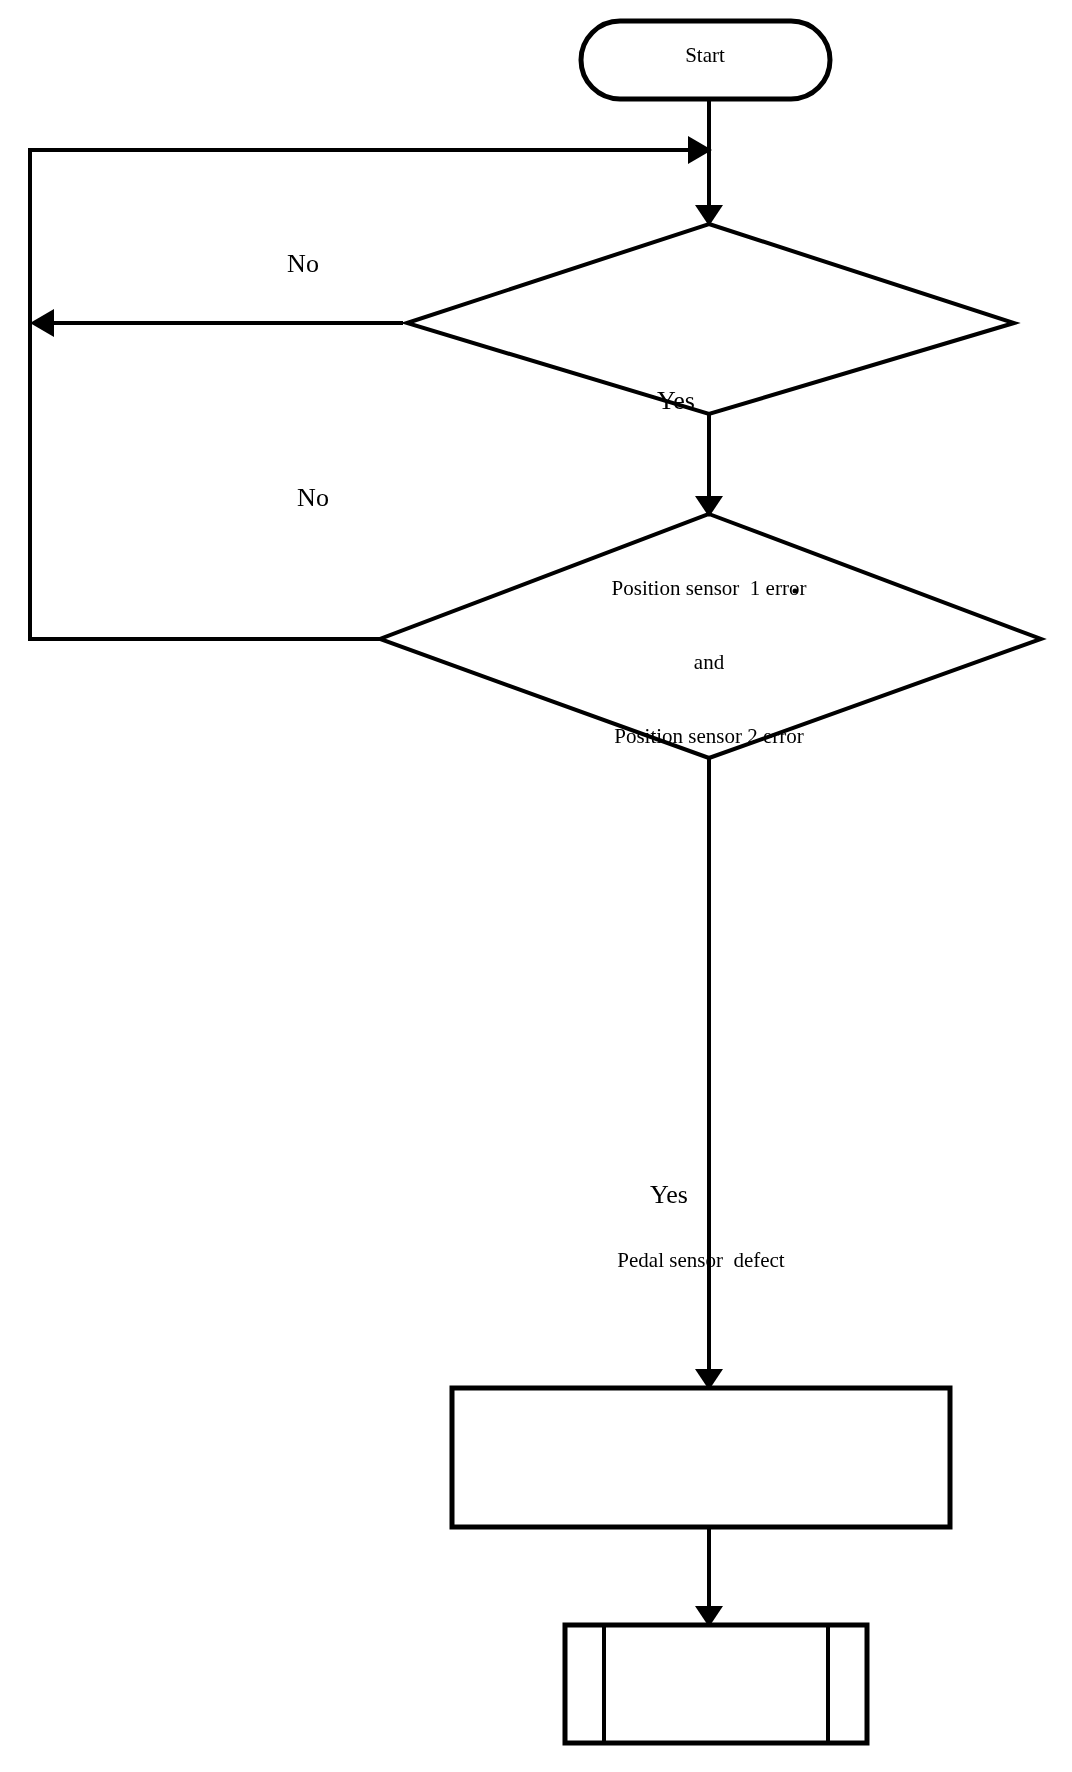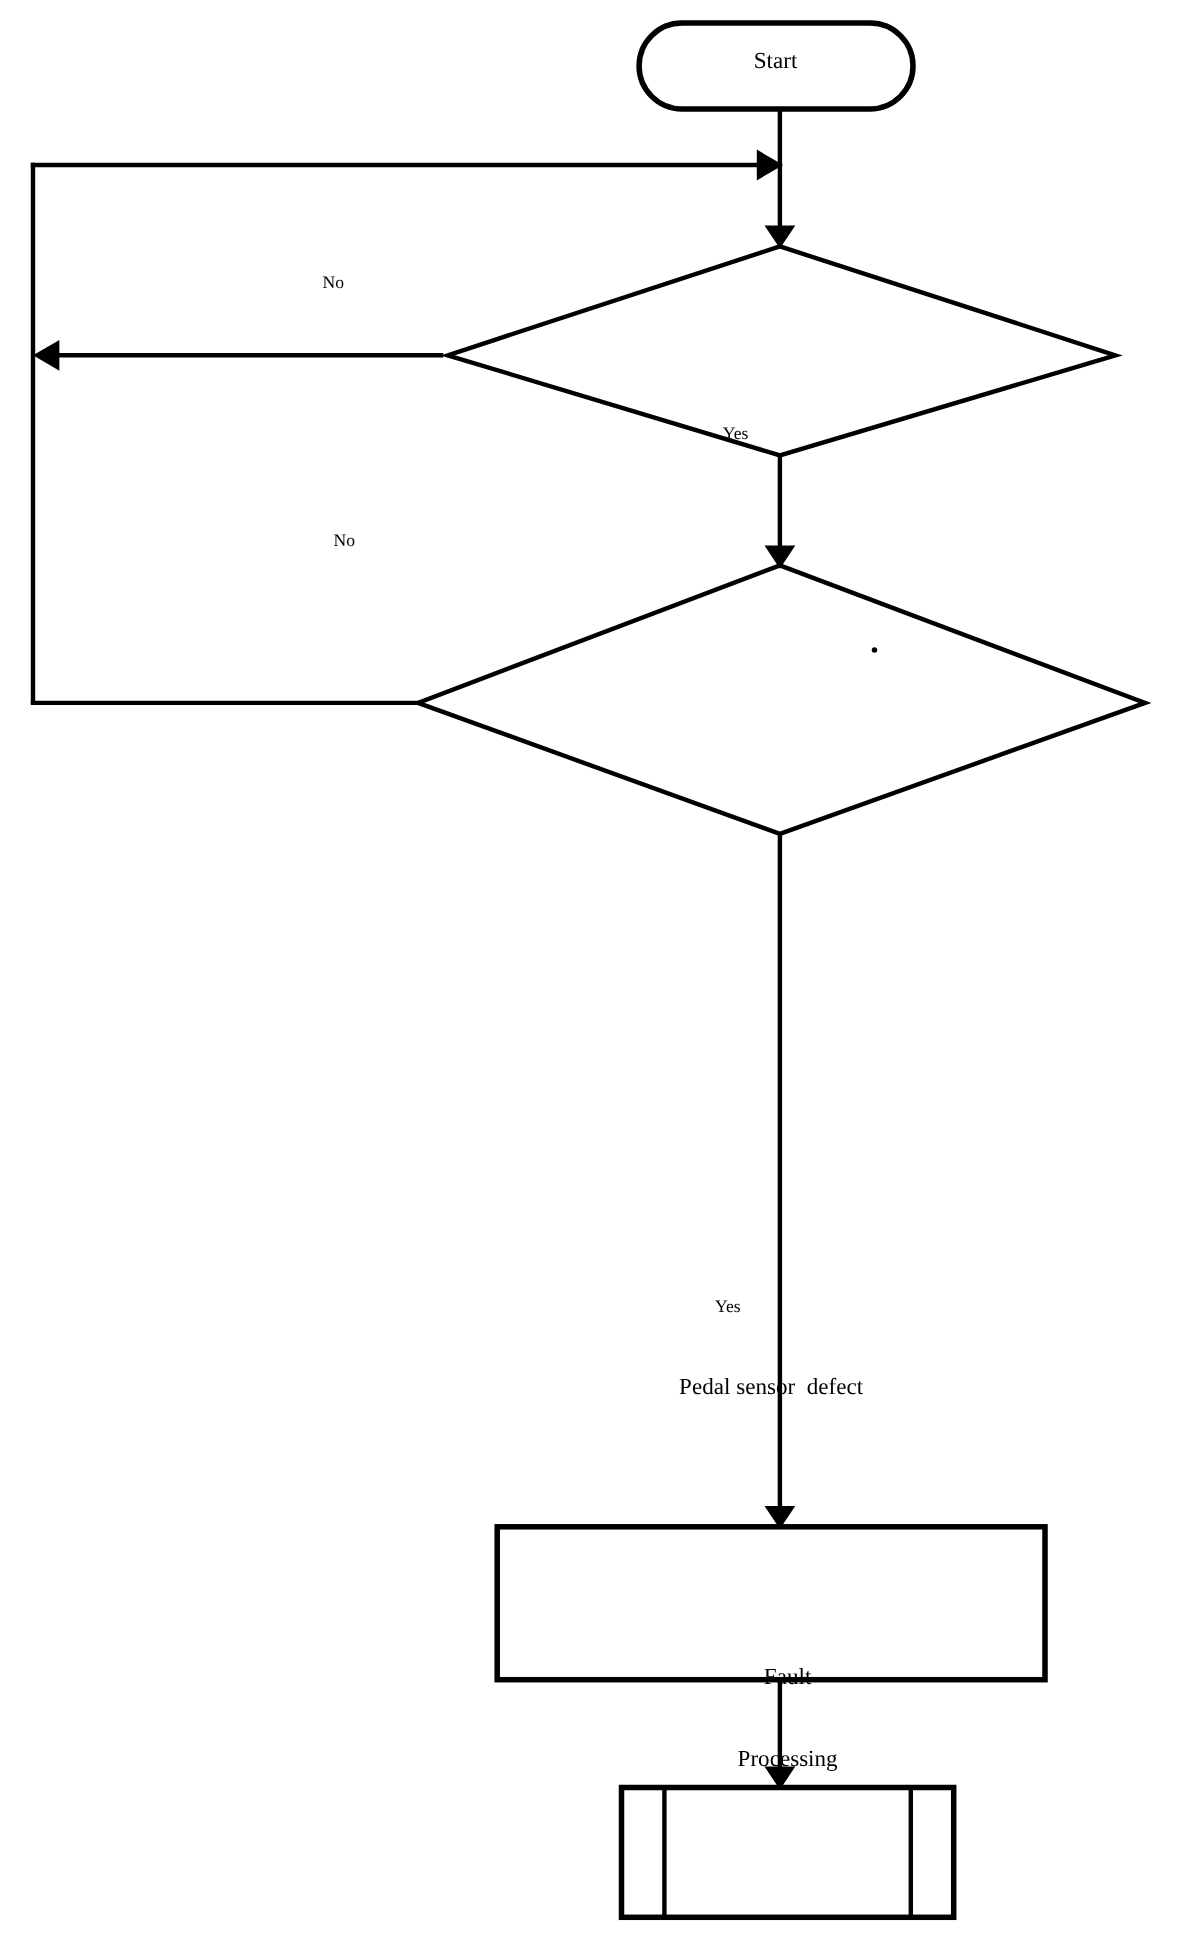--- a/index.html
+++ b/index.html
@@ -30,21 +30,21 @@
     font-weight: 400;
     white-space: pre;
     text-align: center;
     line-height: 1.18;
     letter-spacing: 0px;
   }
   .node-text {
     font-size: 21px;
   }
   .branch-label {
-    font-size: 16px;
+    font-size: 26px;
   }
   .t-start   { left: 580px; top: 43px;   width: 250px; }
   .t-d1      { left: 489px; top: 262px;  width: 440px; }
   .t-d2      { left: 409px; top: 526px;  width: 600px; }
   .t-pedal   { left: 452px; top: 1248px; width: 498px; }
   .t-fault   { left: 587px; top: 1462px; width: 258px; }
   .t-no1     { left: 248px; top: 249px;  width: 110px; }
   .t-no2     { left: 258px; top: 483px;  width: 110px; }
   .t-yes1    { left: 657px; top: 386px;  width: 90px;  text-align: left; }
   .t-yes2    { left: 650px; top: 1180px; width: 90px;  text-align: left; }
@@ -98,27 +98,28 @@
       <line x1="828" y1="1627" x2="828" y2="1741"></line>
 
     </g>
 
     <circle cx="795" cy="591" r="2.5" fill="#000000" stroke="none"></circle>
   </svg>
 
   <div class="lbl node-text t-start">Start</div>
 
 
+  <div class="lbl node-text t-d2">
+    <div>Position sensor  1 error</div>
+    <div>and</div>
+    <div>Position sensor 2 error</div>
+  </div>
 
   <div class="lbl node-text t-pedal">Pedal sensor  defect</div>
 
-  <div class="lbl node-text t-fault">
-    <div>Fault</div>
-    <div>Processing</div>
-  </div>
 
   <div class="lbl branch-label t-no1">No</div>
 
   <div class="lbl branch-label t-yes1">Yes</div>
 
   <div class="lbl branch-label t-no2">No</div>
 
   <div class="lbl branch-label t-yes2">Yes</div>
 
 </div>

